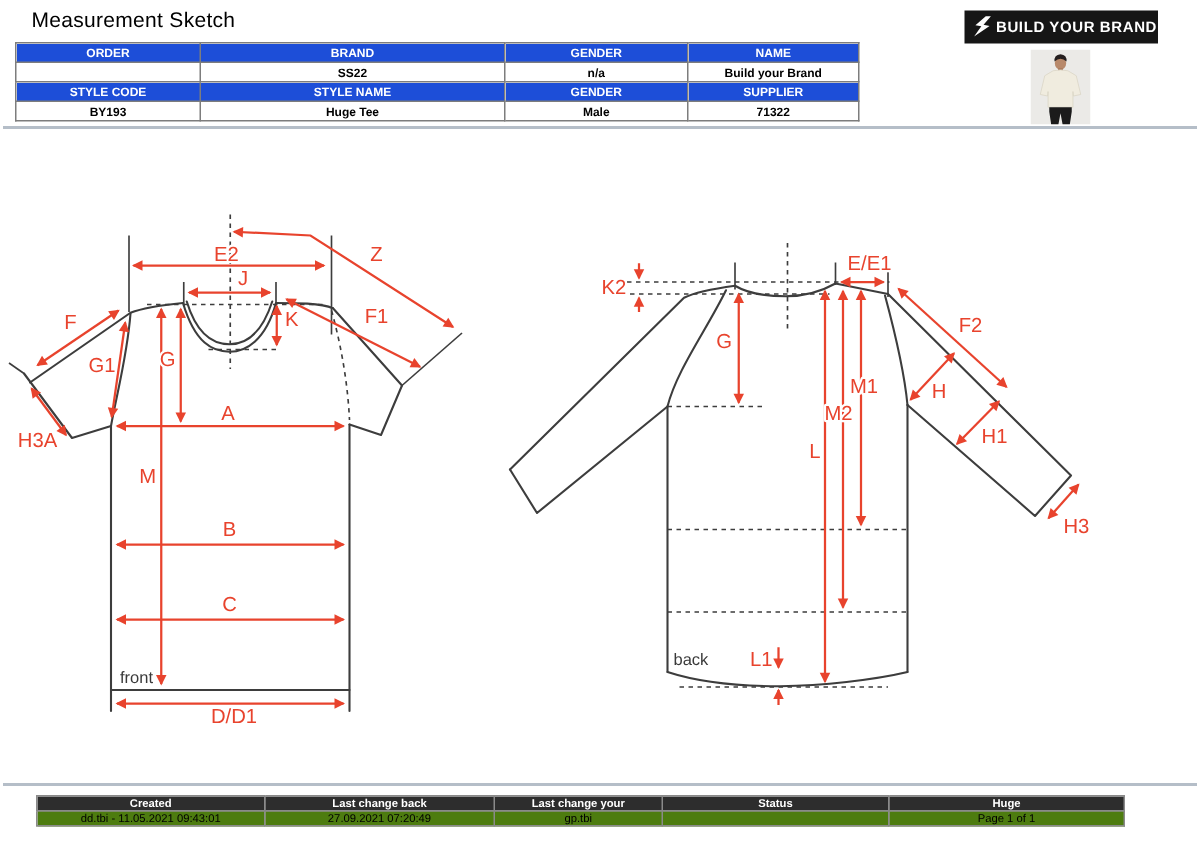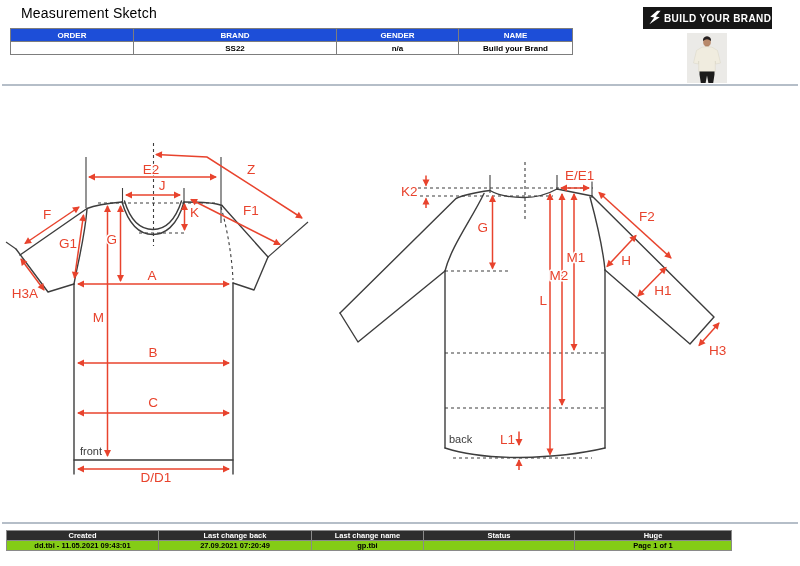--- a/index.html
+++ b/index.html
@@ -19,29 +19,29 @@
   }
   table.info td{
     border:1px solid #7d7d7d;height:12px;padding:0 2px;
     font-size:8px;text-align:center;vertical-align:middle;
     overflow:hidden;white-space:nowrap;
   }
   table.info tr.hdr td{background:#1d4ed8;color:#fff;font-weight:bold;}
   table.info tr.val td{background:#fff;color:#000;font-weight:bold;}
   
   table.footer{
-    position:absolute;left:6px;top:530px;
+    position:absolute;left:24px;top:530px;
     border-collapse:collapse;table-layout:fixed;
   }
   table.footer td{
     border:1px solid #8a8a8a;height:9px;padding:0 2px;
     font-size:7.5px;text-align:center;vertical-align:middle;white-space:nowrap;
   }
   table.footer tr.hdr td{background:#2d2d2d;color:#fff;font-weight:bold;}
-  table.footer tr.val td{background:#84cc16;color:#000;font-weight:bold;}
+  table.footer tr.val td{background:#4d7c0f;color:#000;font-weight:normal;}
   
   .brand-logo{
     position:absolute;left:643px;top:7px;width:129px;height:22px;
     background:#161616;display:flex;align-items:center;gap:2px;
     padding-left:5px;box-sizing:border-box;
   }
   .brand-logo span{
     color:#fff;font-size:10px;font-weight:600;letter-spacing:0.4px;white-space:nowrap;
   }
   .product-photo{position:absolute;left:687px;top:33px;width:40px;height:50px;}
@@ -84,20 +84,32 @@
       <td>ORDER</td>
       <td>BRAND</td>
       <td>GENDER</td>
       <td>NAME</td>
     </tr>
     <tr class="val">
       <td></td>
       <td>SS22</td>
       <td>n/a</td>
       <td>Build your Brand</td>
+    </tr>
+    <tr class="hdr">
+      <td>STYLE CODE</td>
+      <td>STYLE NAME</td>
+      <td>GENDER</td>
+      <td>SUPPLIER</td>
+    </tr>
+    <tr class="val">
+      <td>BY193</td>
+      <td>Huge Tee</td>
+      <td>Male</td>
+      <td>71322</td>
     </tr>
   </tbody>
     </table>
 
   <div class="brand-logo">
     <svg width="14" height="16" viewBox="0 0 16 18">
       <path d="M10.5,0.8 L2.6,7.6 L7.1,8.5 L1.6,16.2 L13.4,8.2 L8.8,7.3 L14.4,0.8 Z" fill="#ffffff"></path>
     </svg>
     <span>BUILD YOUR BRAND</span>
   </div>
@@ -240,21 +252,21 @@
         <col style="width:152px">
         <col style="width:153px">
         <col style="width:112px">
         <col style="width:151px">
         <col style="width:157px">
       </colgroup>
     <tbody>
         <tr class="hdr">
       <td>Created</td>
       <td>Last change back</td>
-      <td>Last change name</td>
+      <td>Last change your</td>
       <td>Status</td>
       <td>Huge</td>
     </tr>
     <tr class="val">
       <td>dd.tbi - 11.05.2021 09:43:01</td>
       <td>27.09.2021 07:20:49</td>
       <td>gp.tbi</td>
       <td></td>
       <td>Page 1 of 1</td>
     </tr>

